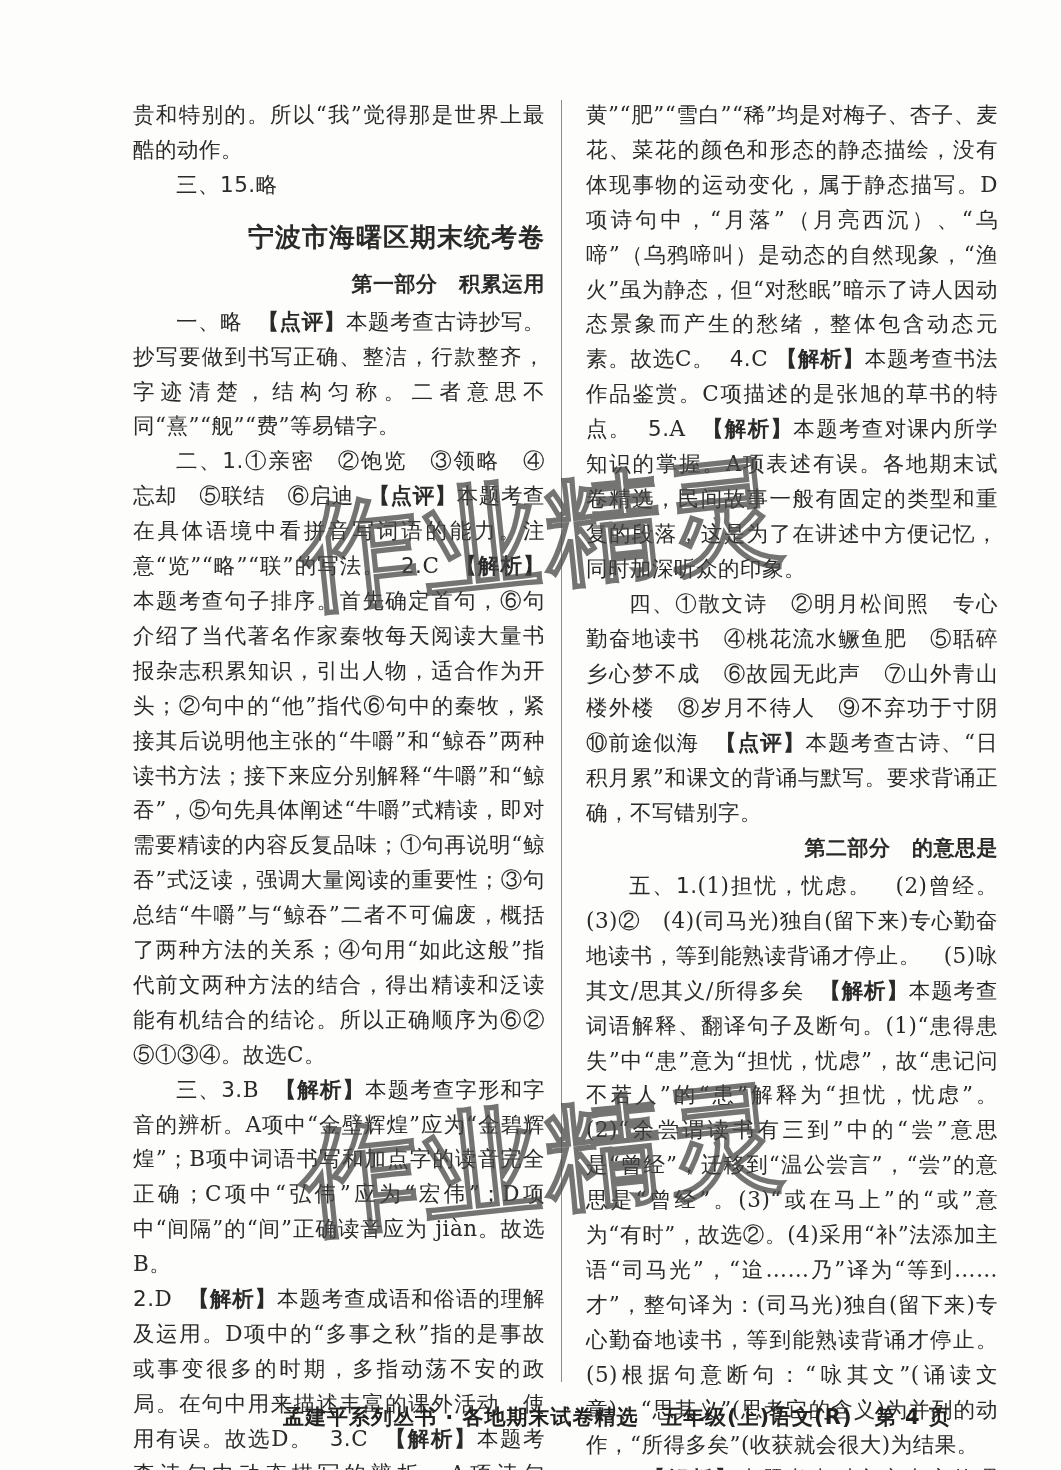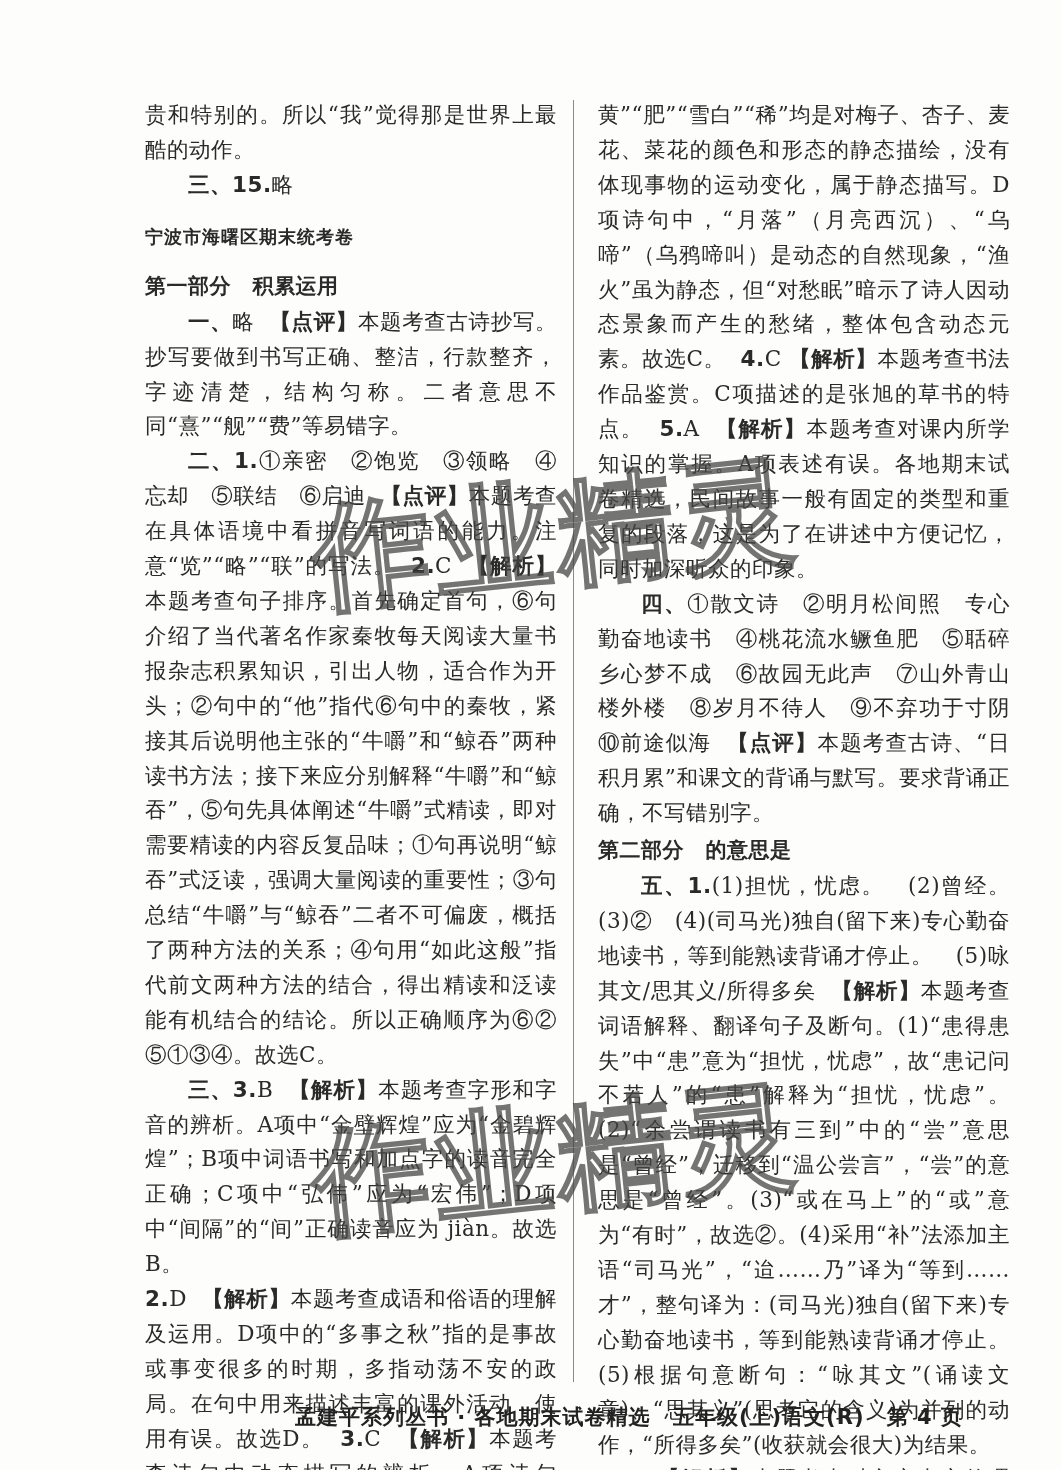--- a/index.html
+++ b/index.html
@@ -1,43 +1,43 @@
 <!DOCTYPE html>
 <html><head>
   <meta charset="utf-8">
   <style>
     html, body { margin: 0; padding: 0; }
     body {
       width: 1061px; height: 1470px; background: #fdfdfb; position: relative;
       overflow: hidden; color: #2a2a2a;
       font-family: "DejaVu Serif", "Liberation Serif", serif;
     }
-    .page { position: absolute; left: 12px; top: 0; width: 867px; height: 1470px; }
+    .page { position: absolute; left: 0; top: 0; width: 867px; height: 1470px; }
     .col {
       position: absolute; top: 98px; width: 412px;
       font-size: 21.5px; line-height: 34.9px; letter-spacing: 0.5px;
       text-align: justify; word-break: break-all;
     }
     .col.left { left: 133px; }
     .col.right { left: 586px; }
     .divider {
       position: absolute; left: 561px; top: 100px; width: 1px; height: 1282px;
       background: #8a8a8a;
     }
     .para { margin: 0; text-indent: 0; }
     .para.indent { text-indent: 2em; }
-    .b { font-family: "DejaVu Sans", "Liberation Sans", sans-serif; font-weight: bold; }
+    .b { font-family: "DejaVu Sans", "Liberation Sans", sans-serif; font-weight: normal; }
     .tag { font-family: "DejaVu Sans", "Liberation Sans", sans-serif; font-weight: bold; }
     .exam-title {
-      text-align: left; font-size: 18px; line-height: 60px; margin: 4px 0 0 0;
+      text-align: right; font-size: 26px; line-height: 60px; margin: 4px 0 0 0;
       letter-spacing: 1px; font-family: "DejaVu Serif", "Liberation Serif", serif;
     }
     .section-title {
-      text-align: left; font-size: 21px; line-height: 38px; font-weight: bold;
-      font-family: Liberation Serif, serif; margin: 0;
+      text-align: right; font-size: 21px; line-height: 38px; font-weight: bold;
+      font-family: Liberation Mono, monospace; margin: 0;
       word-spacing: 14px;
     }
     .footer {
       position: absolute; top: 1403px; left: 283px; width: 600px;
       font-size: 21px; font-weight: bold; letter-spacing: 1px;
       font-family: "DejaVu Sans", "Liberation Sans", sans-serif; color: #222;
       white-space: nowrap;
     }
     .footer span { margin-right: 14px; }
     .watermark {

